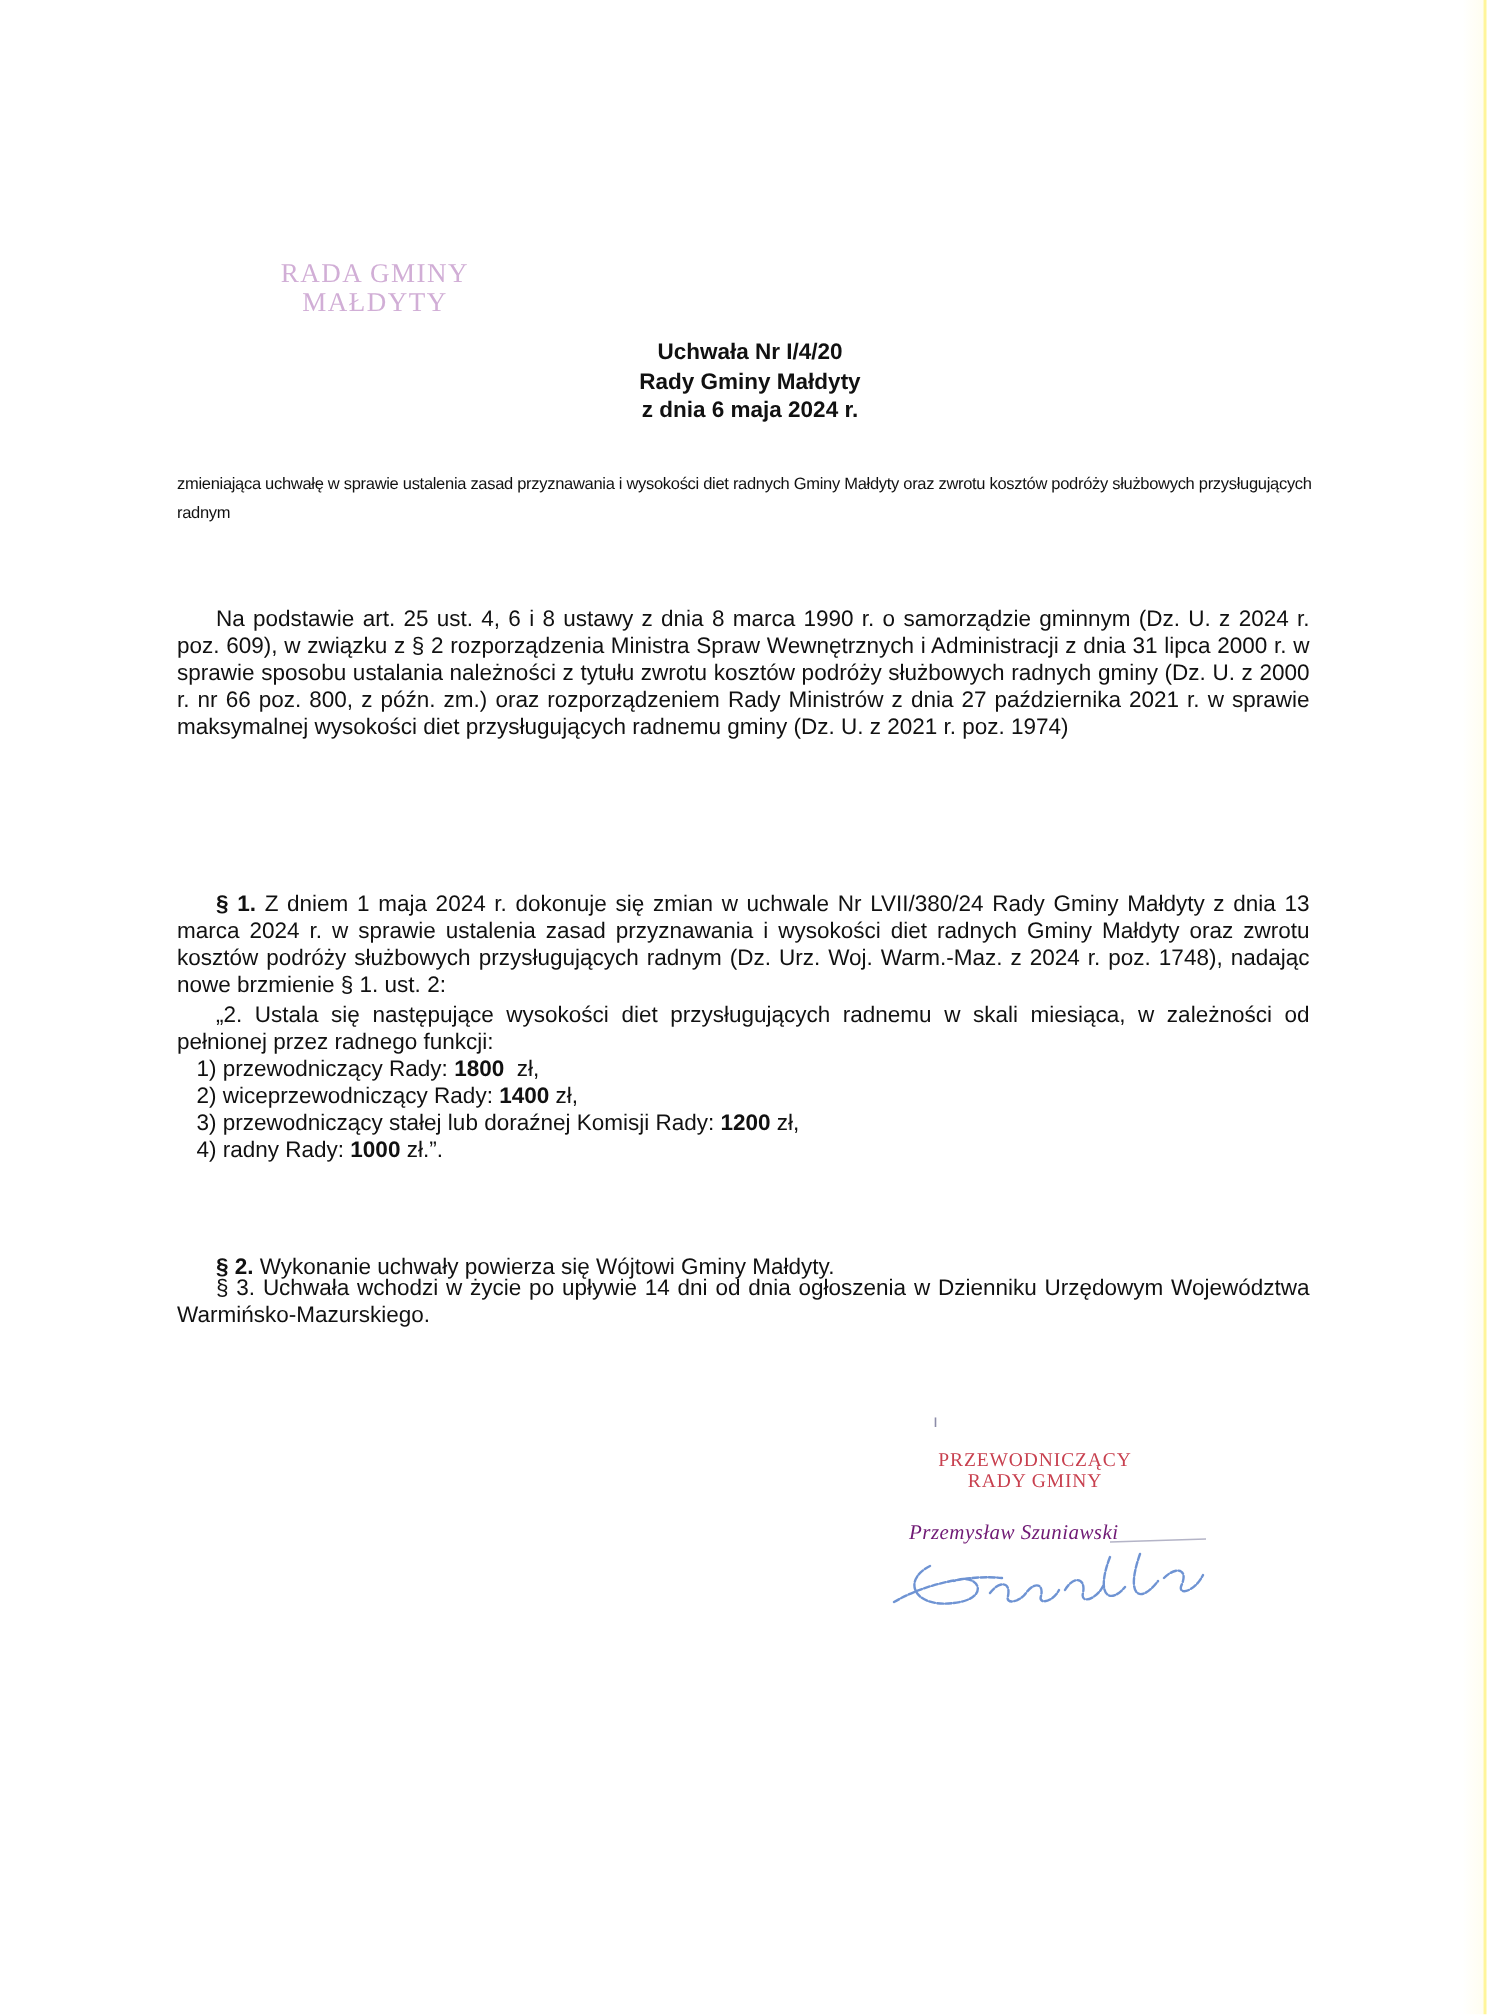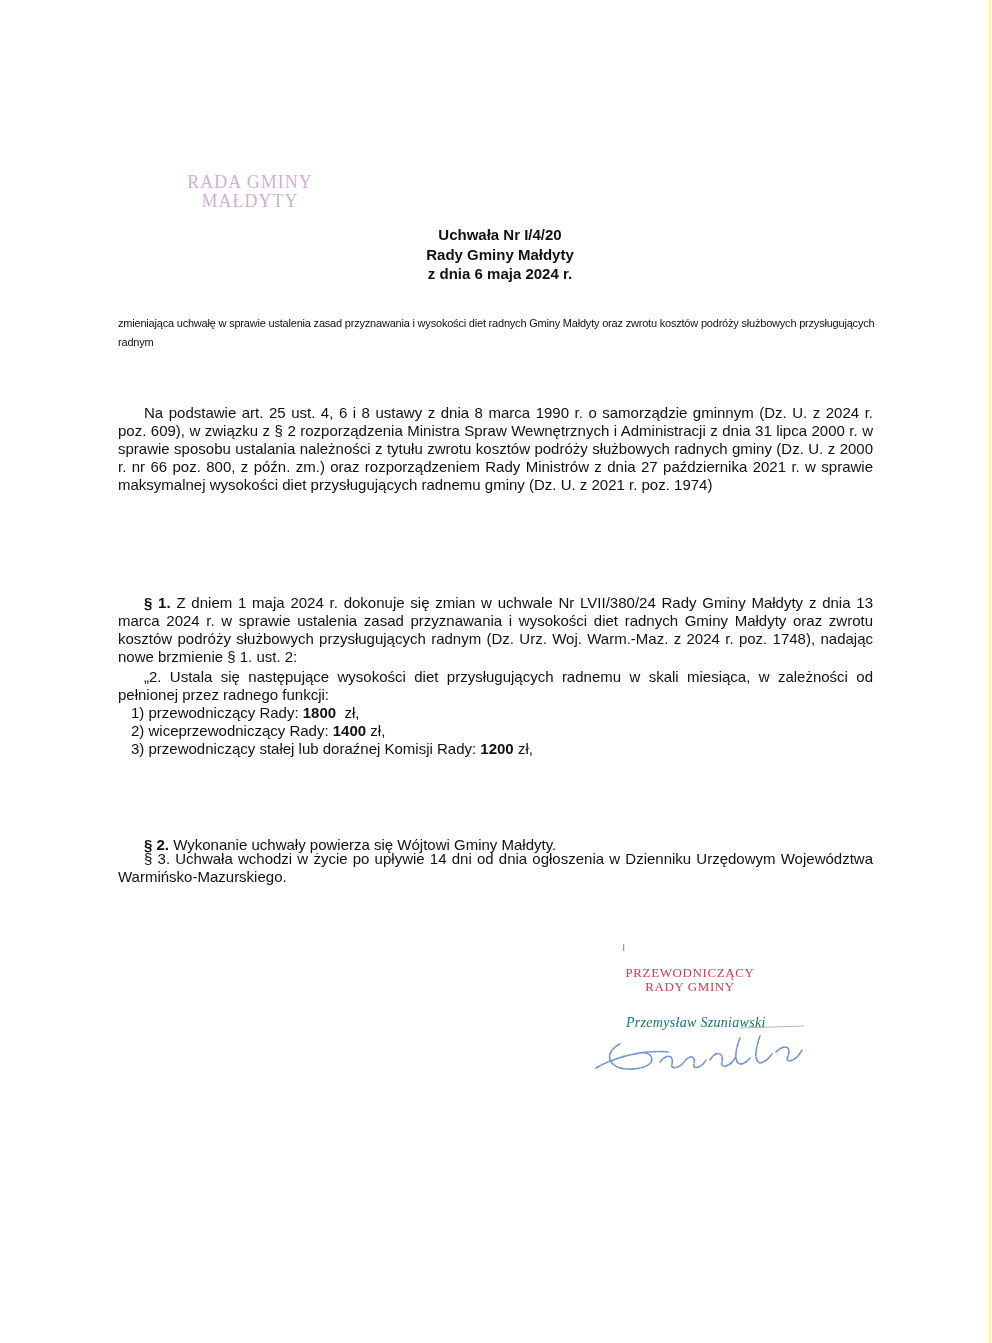--- a/index.html
+++ b/index.html
@@ -51,21 +51,21 @@
   .sig-mark {
     position: absolute; left: 32px; top: 0px; color: #8c8ca8; font-size: 12px;
   }
   .sig-title {
     position: absolute; left: 0; top: 26px; width: 200px; text-align: center;
     font-family: "Liberation Serif", serif; color: #c8404f; font-size: 13px;
     line-height: 14px; letter-spacing: 0.6px;
   }
   .sig-name {
     position: absolute; left: 16px; top: 75px; font-family: "Liberation Serif", serif;
-    font-style: italic; color: #0f766e; font-size: 14px; letter-spacing: 0.3px; margin-left: 20px;
+    font-style: italic; color: #701a75; font-size: 14px; letter-spacing: 0.3px;
   }
   .sig-scrawl { position: absolute; left: 0; top: 84px; }
 </style>
 </head>
 <body>
 
 <div class="edge-shade"></div>
 <div class="edge-line"></div>
 
 <div class="stamp">
@@ -90,20 +90,21 @@
   <span class="indent"></span><b>§ 1.</b>
   <span>Z dniem 1 maja 2024 r. dokonuje się zmian  w uchwale Nr LVII/380/24 Rady Gminy Małdyty z dnia 13 marca 2024 r. w sprawie ustalenia zasad przyznawania i wysokości diet radnych Gminy Małdyty oraz zwrotu kosztów podróży służbowych przysługujących radnym (Dz. Urz. Woj. Warm.-Maz. z 2024 r. poz. 1748), nadając nowe brzmienie § 1. ust. 2:</span>
 </div>
 
 <div class="para quote">
   <span class="indent"></span><span>„2. Ustala się następujące wysokości diet przysługujących radnemu w skali miesiąca, w zależności od pełnionej przez radnego funkcji:</span>
   <ul class="list">
     <li><span>1)</span> <span>przewodniczący Rady: </span><b>1800</b><span style="white-space:pre">  zł,</span></li>
     <li><span>2)</span> <span>wiceprzewodniczący Rady: </span><b>1400</b><span style="white-space:pre"> zł,</span></li>
     <li><span>3)</span> <span>przewodniczący stałej lub doraźnej Komisji Rady: </span><b>1200</b><span style="white-space:pre"> zł,</span></li>
+    <li><span>4)</span> <span>radny Rady: </span><b>1000</b><span style="white-space:pre"> zł.”.</span></li>
   </ul>
 </div>
 
 <div class="para s2">
   <span class="indent"></span><b>§ 2.</b>
   <span>Wykonanie uchwały powierza się Wójtowi Gminy Małdyty.</span>
 </div>
 
 <div class="para s3">
   <span class="indent"></span><span>§ 3.</span>

